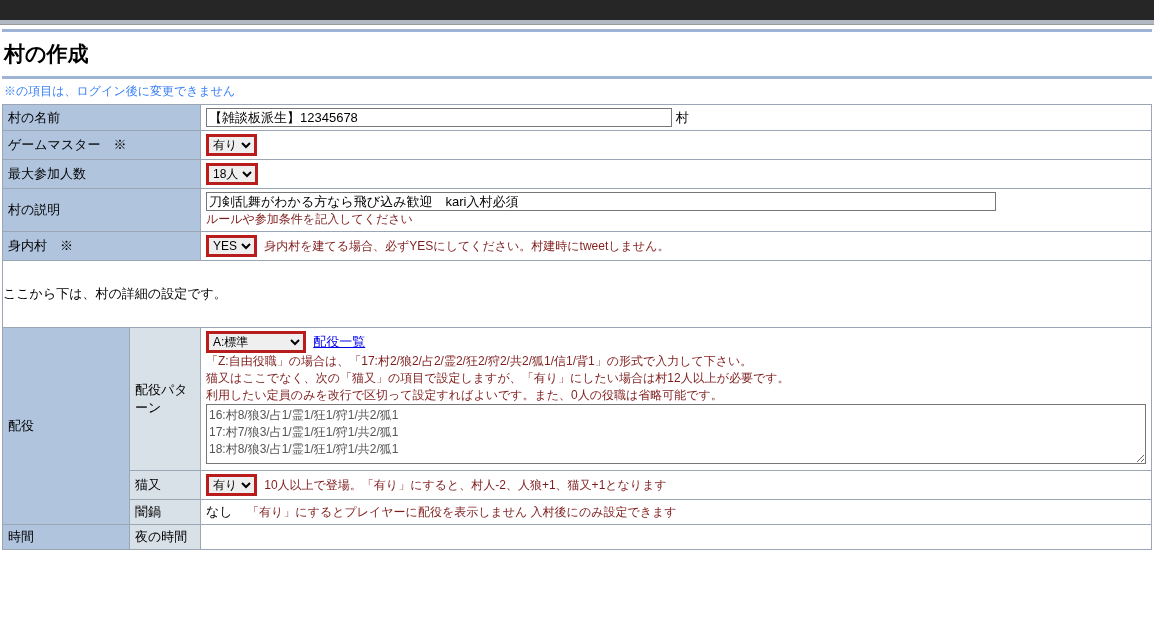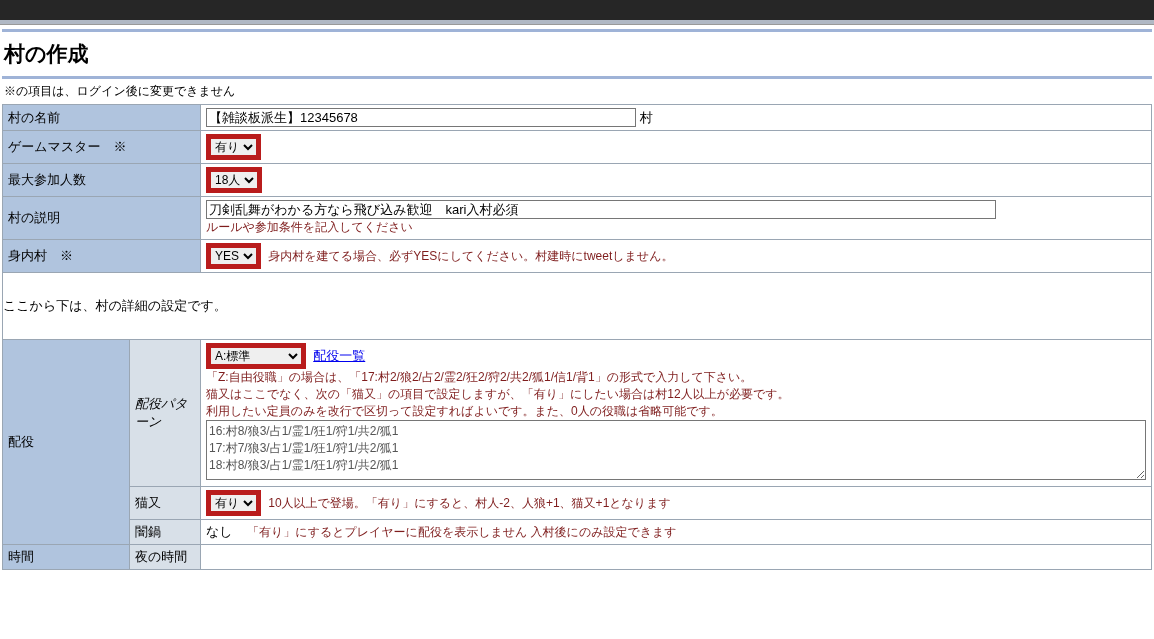--- a/index.html
+++ b/index.html
@@ -12,21 +12,21 @@
   }
   .topbar { height: 5px; background: #b0b8c4; border-bottom: 1px solid #999; }
   .darkbar { height: 20px; background: #262626; }
   .hr-blue { height: 3px; background: #9fb3d7; margin: 4px 2px; }
   h1 {
     font-size: 21px;
     font-weight: bold;
     margin: 8px 4px;
   }
   .notice {
-    color: #000000;
+    color: #3b82f6;
     margin: 4px;
     font-size: 12px;
   }
   table.form {
     width: 1150px;
     border-collapse: collapse;
     margin: 0 2px;
   }
   table.form td, table.form th {
     border: 1px solid #9aa6b3;
@@ -56,42 +56,42 @@
   .link { color: #0000ee; text-decoration: underline; cursor: pointer; }
   input[type=text] {
     font-family: inherit;
     font-size: 13px;
     padding: 1px 2px;
     border: 1px solid #767676;
   }
   select {
     font-family: inherit;
     font-size: 12px;
-    border: 5px solid #b91c1c;
+    border: 3px solid #b91c1c;
     background: #efefef;
   }
   textarea {
     font-family: inherit;
     font-size: 12px;
     width: 940px;
     height: 60px;
     resize: vertical;
     border: 1px solid #767676;
     overflow-y: scroll;
     color: #555;
   }
   .section-header {
     text-align: left;
     padding: 24px 0 !important;
     font-size: 14px;
     border: 1px solid #9aa6b3;
     background: #fff;
   }
   .desc-input { width: 790px; }
-  .name-input { width: 430px; }
+  .name-input { width: 466px; }
 </style>
 </head>
 <body>
 
 <div class="darkbar"></div>
 <div class="topbar"></div>
 
 <div class="hr-blue"></div>
 <h1>村の作成</h1>
 <div class="hr-blue"></div>
@@ -138,21 +138,21 @@
       </select>
       &nbsp;<span class="blue-text">身内村を建てる場合、必ずYESにしてください。村建時にtweetしません。</span>
     </td>
   </tr>
   <tr>
     <td colspan="3" class="section-header">ここから下は、村の詳細の設定です。</td>
   </tr>
 
   <tr>
     <th class="label1b" rowspan="3">配役</th>
-    <th class="label2" style="vertical-align:middle;font-style:italic;">配役パターン</th>
+    <th class="label2" style="vertical-align:middle;">配役パターン</th>
     <td class="field">
       <select style="width:100px;">
         <option>A:標準</option>
       </select>
       &nbsp;<span class="link">配役一覧</span><br>
       <span class="blue-text">「Z:自由役職」の場合は、「17:村2/狼2/占2/霊2/狂2/狩2/共2/狐1/信1/背1」の形式で入力して下さい。</span><br>
       <span class="blue-text">猫又はここでなく、次の「猫又」の項目で設定しますが、「有り」にしたい場合は村12人以上が必要です。</span><br>
       <span class="blue-text">利用したい定員のみを改行で区切って設定すればよいです。また、0人の役職は省略可能です。</span><br>
       <textarea style="">16:村8/狼3/占1/霊1/狂1/狩1/共2/狐1
 17:村7/狼3/占1/霊1/狂1/狩1/共2/狐1

